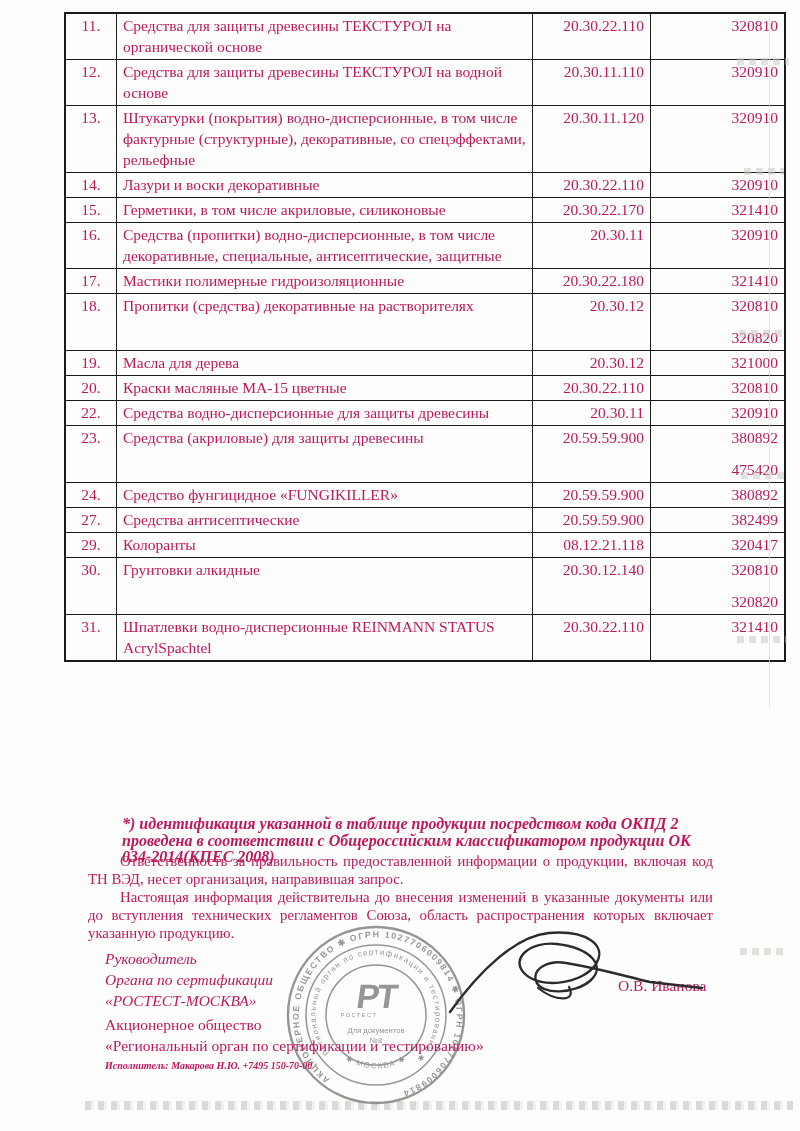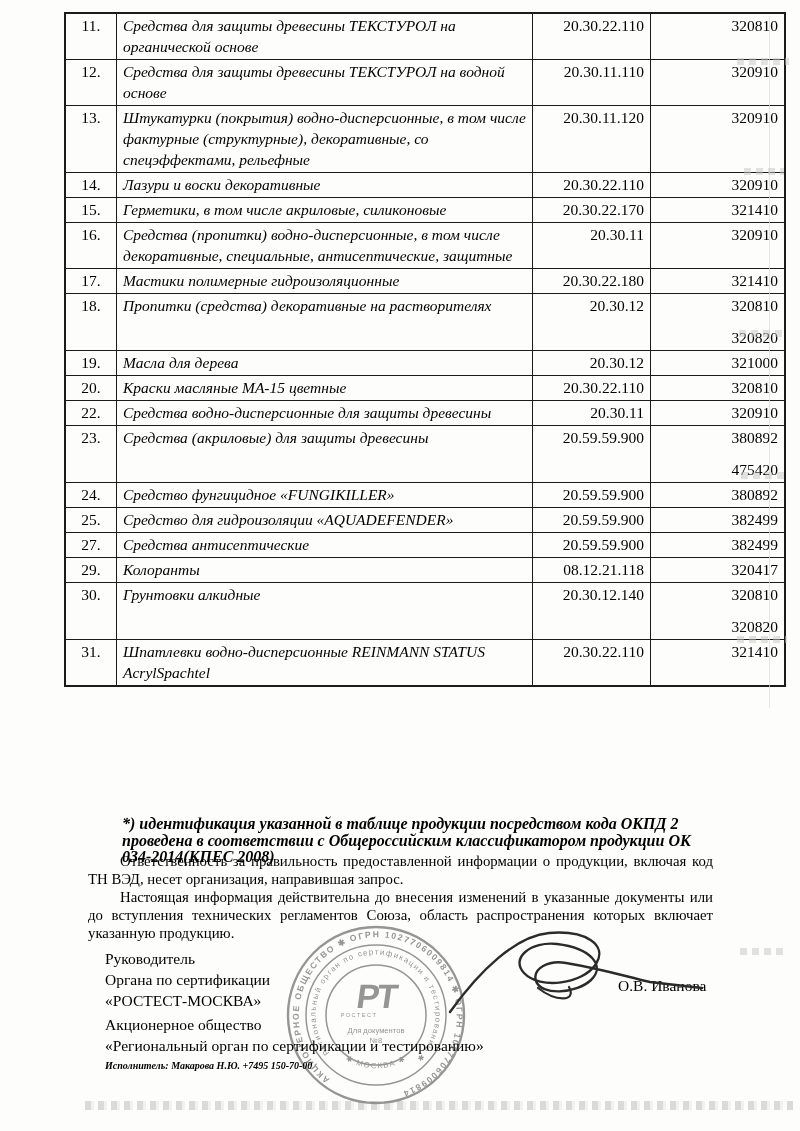--- a/index.html
+++ b/index.html
@@ -1,44 +1,44 @@
 <!DOCTYPE html>
 <html><head>
 <meta charset="utf-8">
 <style>
   html,body { margin:0; padding:0; background:#9a9a9a; }
   .page {
     position:relative; width:800px; height:1131px; margin:0 auto;
     background:#fdfdfc; overflow:hidden;
-    font-family:"Liberation Serif", serif; color:#000000;
+    font-family:"Liberation Serif", serif; color:#be185d;
   }
   
   .tbl-wrap { position:absolute; left:64px; top:12px; }
   table.products { border-collapse:collapse; table-layout:fixed; width:667px;
     border:2px solid #1b1b1b; }
   table.products td { border:1.5px solid #1b1b1b; font-size:15.5px; line-height:21px;
     padding:1px 6px 2px 6px; vertical-align:top; }
   td.c-num { width:38px; text-align:center; vertical-align:middle; padding:1px 2px; }
-  td.c-desc { width:403px; padding-left:8px;font-style:italic; }
+  td.c-desc { width:403px; padding-left:8px; }
   td.c-okpd { width:105px; text-align:right; }
   td.c-tnved { width:121px; text-align:right; }
   .c-tnved div + div { margin-top:11px; }
   tr.tall { height:53px; }
   
   .footnote {
     position:absolute; left:122px; top:816px; width:592px;
     font-size:16px; line-height:16.5px; font-style:italic; font-weight:bold;
   }
   
   .bodytext { position:absolute; left:88px; top:852px; width:625px;
     font-size:14.8px; line-height:18px; text-align:justify; }
   .bodytext p { margin:0; text-indent:32px; }
   
   .sig-area { position:absolute; left:0; top:944px; width:800px; height:180px; }
-  .sig-role { position:absolute; left:105px; top:4px; font-size:15.5px; line-height:21px; z-index:2; }
+  .sig-role { position:absolute; left:105px; top:4px; font-size:15.5px; line-height:21px; z-index:2;font-style:italic; }
   .sig-org  { position:absolute; left:105px; top:70px; font-size:15.5px; line-height:21px; z-index:2; }
   .sig-exec { position:absolute; left:105px; top:116px; font-size:10px; font-style:italic; font-weight:600; z-index:2; }
   .sig-name { position:absolute; left:618px; top:33px; font-size:15.5px; z-index:2; }
   .stamp-box { position:absolute; left:281px; top:-24px; width:190px; height:190px; z-index:1; opacity:.92; }
   .autograph { position:absolute; left:420px; top:-28px; width:300px; height:130px; z-index:4; }
   .stamp-box text { font-family:"Liberation Sans", sans-serif; fill:#8d8d8d; }
   .ring-text { font-size:8.6px; letter-spacing:1.6px; font-weight:bold; }
   .ring-text2 { font-size:7.8px; letter-spacing:1.4px; }
   
   .ghost { position:absolute; height:7px; filter:blur(.6px); opacity:.5;
@@ -154,28 +154,20 @@
               <div>380892</div>
               <div>475420</div>
             </td>
     </tr>
           <tr>
       <td class="c-num">24.</td>
       <td class="c-desc">Средство фунгицидное «FUNGIKILLER»</td>
       <td class="c-okpd">20.59.59.900</td>
       <td class="c-tnved">
               <div>380892</div>
-            </td>
-    </tr>
-          <tr>
-      <td class="c-num">25.</td>
-      <td class="c-desc">Средство для гидроизоляции «AQUADEFENDER»</td>
-      <td class="c-okpd">20.59.59.900</td>
-      <td class="c-tnved">
-              <div>382499</div>
             </td>
     </tr>
           <tr>
       <td class="c-num">27.</td>
       <td class="c-desc">Средства антисептические</td>
       <td class="c-okpd">20.59.59.900</td>
       <td class="c-tnved">
               <div>382499</div>
             </td>
     </tr>

